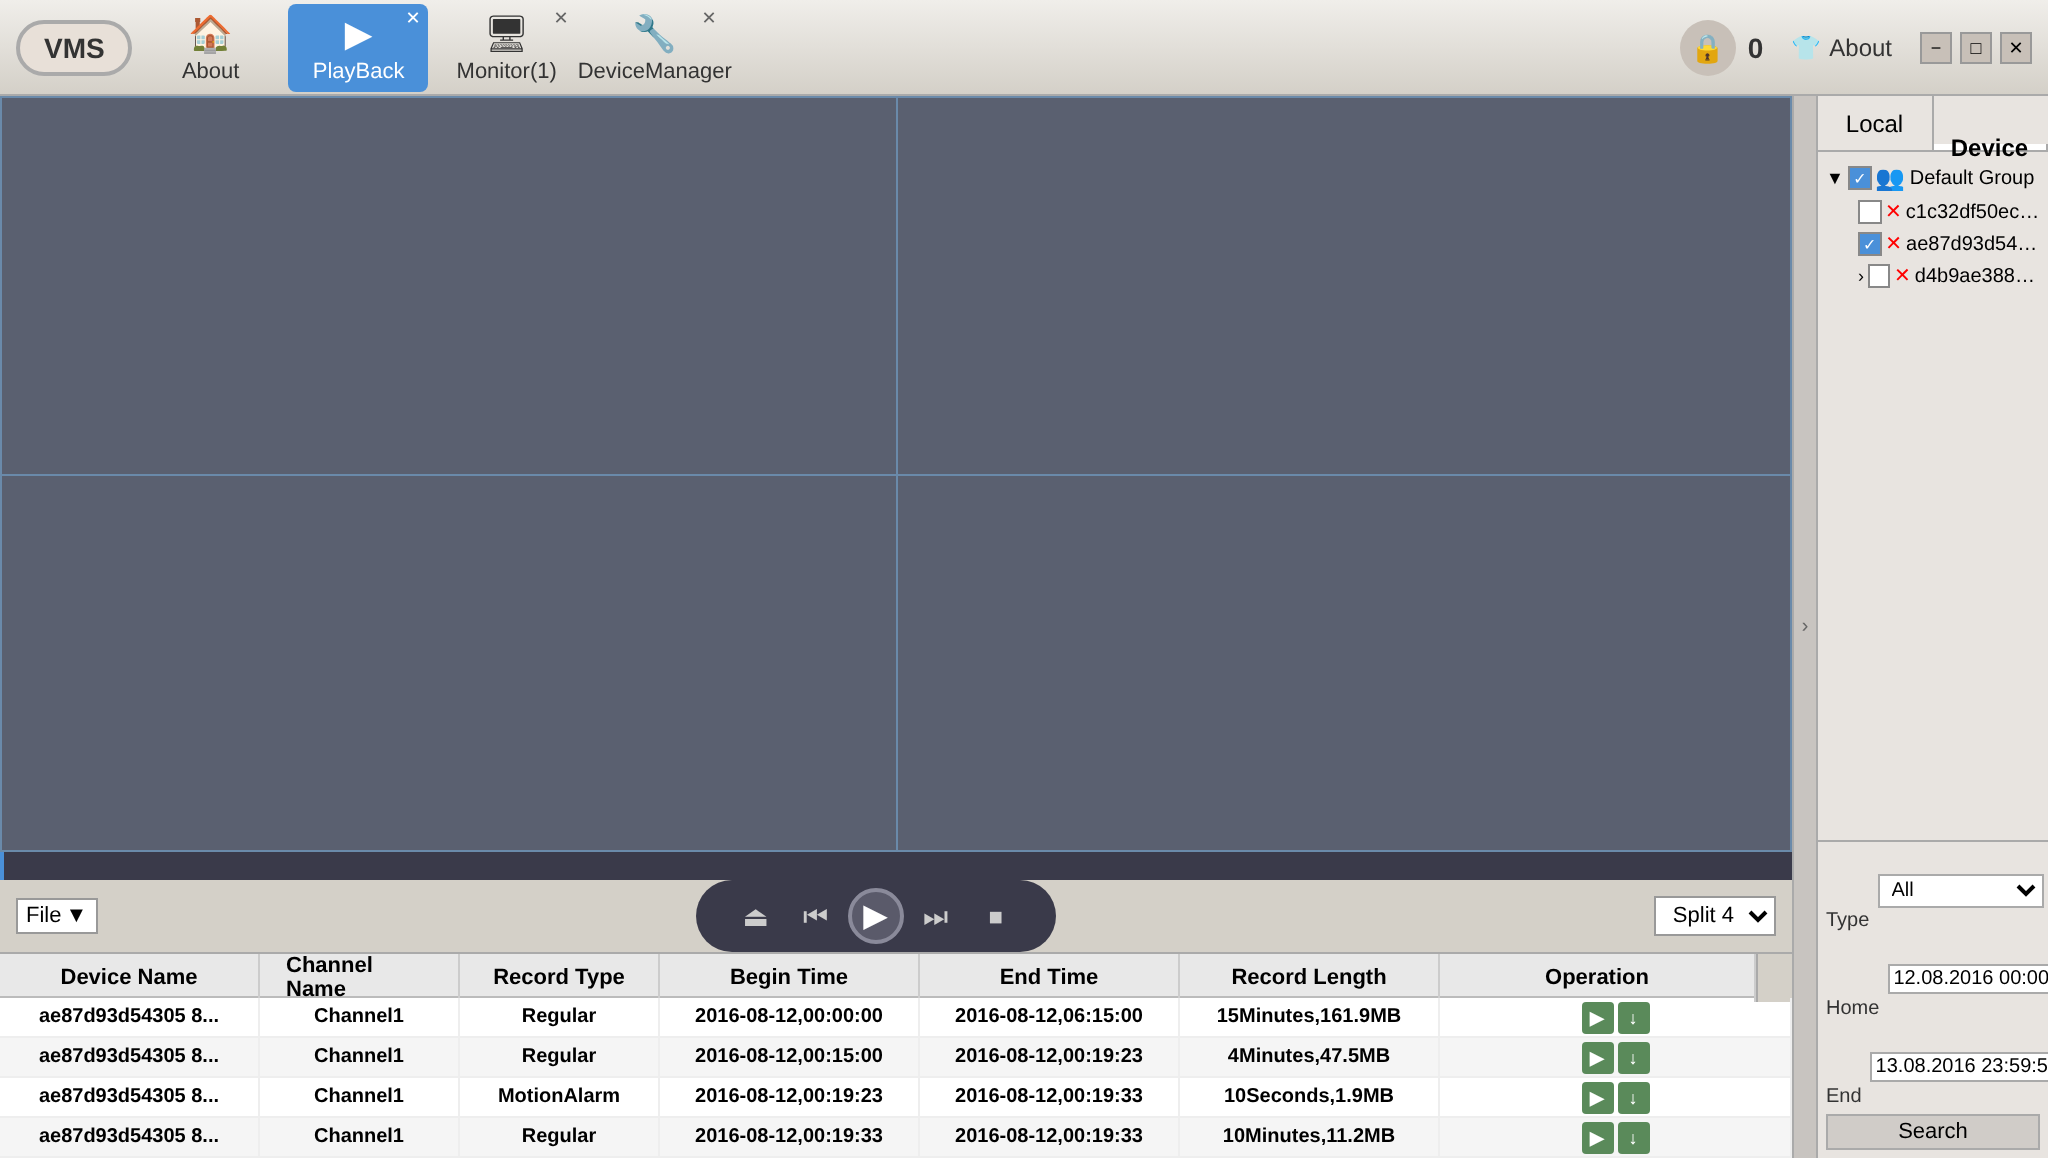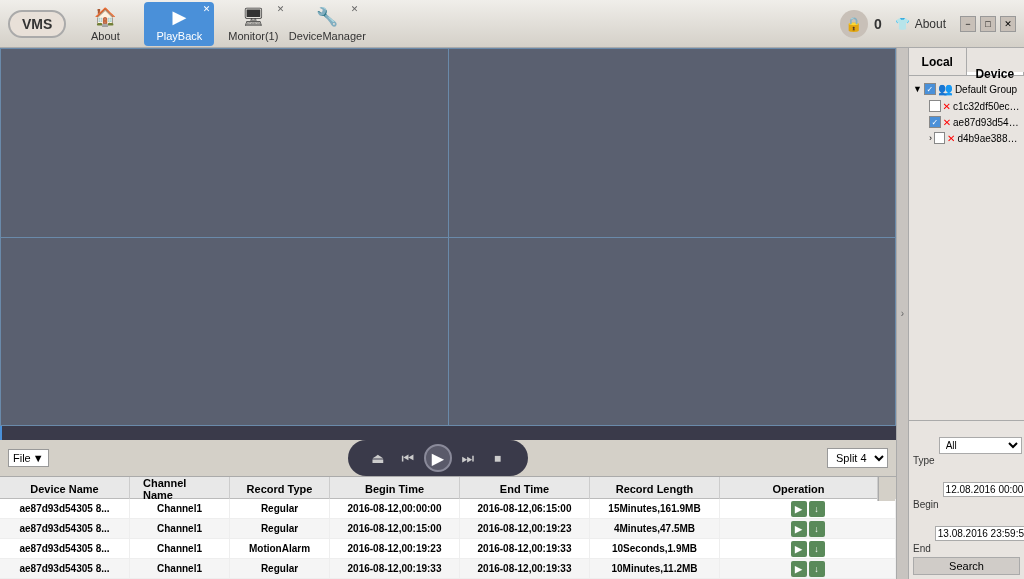--- a/index.html
+++ b/index.html
@@ -177,20 +177,21 @@
     }
     .split-select {
       display: flex; align-items: center; gap: 2px;
     }
     .split-dropdown {
       background: white;
       border: 1px solid #999;
       padding: 2px 4px;
       font-size: 11px;
       cursor: pointer;
+      text-align: right;
     }
 
     
     .table-section {
       background: white;
       border-top: 1px solid #aaa;
     }
     .table-header {
       display: grid;
       grid-template-columns: 130px 100px 100px 130px 130px 130px 1fr 18px;
@@ -245,21 +246,20 @@
       display: flex;
       height: 28px;
       border-bottom: 1px solid #aaa;
     }
     .panel-tab {
       flex: 1;
       display: flex; align-items: center; justify-content: center;
       font-size: 12px;
       cursor: pointer;
       border-right: 1px solid #aaa;
-      font-weight: bold;
     }
     .panel-tab.active {
       background: white;
       font-weight: bold;
       margin-top: 24px;
     }
 
     
     .device-tree {
       flex: 1;
@@ -532,21 +532,21 @@
     <div class="search-panel">
       <div class="search-row">
         <span class="search-label">Type</span>
         <select class="search-select">
           <option>All</option>
           <option>Regular</option>
           <option>MotionAlarm</option>
         </select>
       </div>
       <div class="search-row">
-        <span class="search-label">Begin</span>
+        <span class="search-label">Home</span>
         <input class="search-input" type="text" value="12.08.2016 00:00:00" style="">
       </div>
       <div class="search-row">
         <span class="search-label">End</span>
         <input class="search-input" type="text" value="13.08.2016 23:59:59" style="">
       </div>
       <div class="search-btn">Search</div>
     </div>
   </div>
 

